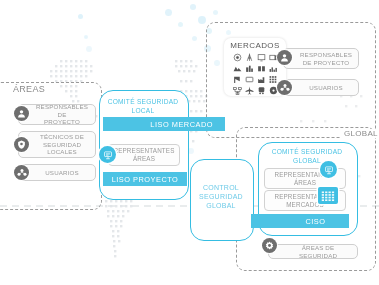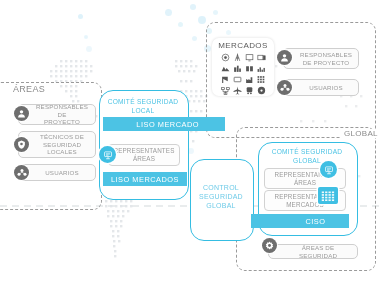--- a/index.html
+++ b/index.html
@@ -43,21 +43,21 @@
     position:absolute;border:1.6px solid #35bde2;border-radius:14px;background:#ffffff;
   }
   .cyan-title{
     position:absolute;text-align:center;color:#4cc3e4;font-size:6.6px;line-height:1.3;
     letter-spacing:.25px;white-space:pre-line;
   }
   .bar{
     position:absolute;background:#4cc3e4;display:flex;align-items:center;
     color:#ffffff;font-size:7.4px;letter-spacing:.5px;box-sizing:border-box;
   }
-  .bar.right{justify-content:flex-end;padding-right:26px;}
+  .bar.right{justify-content:flex-end;padding-right:12px;}
   .bar.center{justify-content:center;}
 
   .innerbox{
     position:absolute;border:1px solid #d2d2d2;border-radius:4px;background:#fdfdfd;
     display:flex;align-items:center;justify-content:center;text-align:center;
     color:#9b9b9b;font-size:6.3px;line-height:1.25;letter-spacing:.15px;
     white-space:pre-line;box-sizing:border-box;
   }
 
   
@@ -360,21 +360,21 @@
     <svg width="10" height="10" viewBox="0 0 16 16" fill="#fff">
         <circle cx="8" cy="4" r="2.4"></circle>
         <circle cx="3.2" cy="10" r="2.4"></circle>
         <circle cx="12.8" cy="10" r="2.4"></circle>
         <path d="M8 6.6 4.5 9.2M8 6.6l3.5 2.6" stroke="#fff" stroke-width="1.1"></path>
       </svg>
   </div>
 
   <div class="zone" style="left:206px;top:22px;width:168px;height:114px;"></div>
 
-  <div class="mercados-card" style="left:212px;top:38px;width:62px;height:58px;">
+  <div class="mercados-card" style="left:224px;top:38px;width:62px;height:58px;">
     <div class="mercados-title">MERCADOS</div>
     <div class="icon-grid">
       <div class="icon-cell">
           <svg width="9" height="9" viewBox="0 0 16 16" fill="none" stroke="#555" stroke-width="1.2">
             <circle cx="8" cy="8" r="6"></circle>
             <circle cx="8" cy="8" r="2" fill="#555"></circle>
           </svg>
         </div>
       <div class="icon-cell">
           <svg width="9" height="9" viewBox="0 0 16 16" stroke="#555" stroke-width="1.2" fill="none">
@@ -523,21 +523,21 @@
 ÁREAS</span>
   </div>
   <div class="cbadge" style="left:99px;top:146px;width:17px;height:17px;">
     <svg width="10" height="10" viewBox="0 0 16 16" fill="none" stroke="#ffffff" stroke-width="1.2">
       <rect x="2.5" y="3" width="11" height="7.5" rx="1"></rect>
         <path d="M8 10.5V14M5 14h6M4.8 6.2h6.4M4.8 8.2h4"></path>
     </svg>
   </div>
 
   <div class="bar center" style="left:103px;top:172px;width:84px;height:14px;">
-    <span>LISO MERCADOS</span>
+    <span>LISO PROYECTO</span>
   </div>
 
   <div class="cyanbox" style="left:258px;top:142px;width:98px;height:92px;"></div>
   <div class="cyan-title" style="left:258px;top:148px;width:98px;">COMITÉ SEGURIDAD
 GLOBAL</div>
 
   <div class="innerbox" style="left:264px;top:168px;width:82px;height:21px;">
     <span>REPRESENTANTES
 ÁREAS</span>
   </div>

